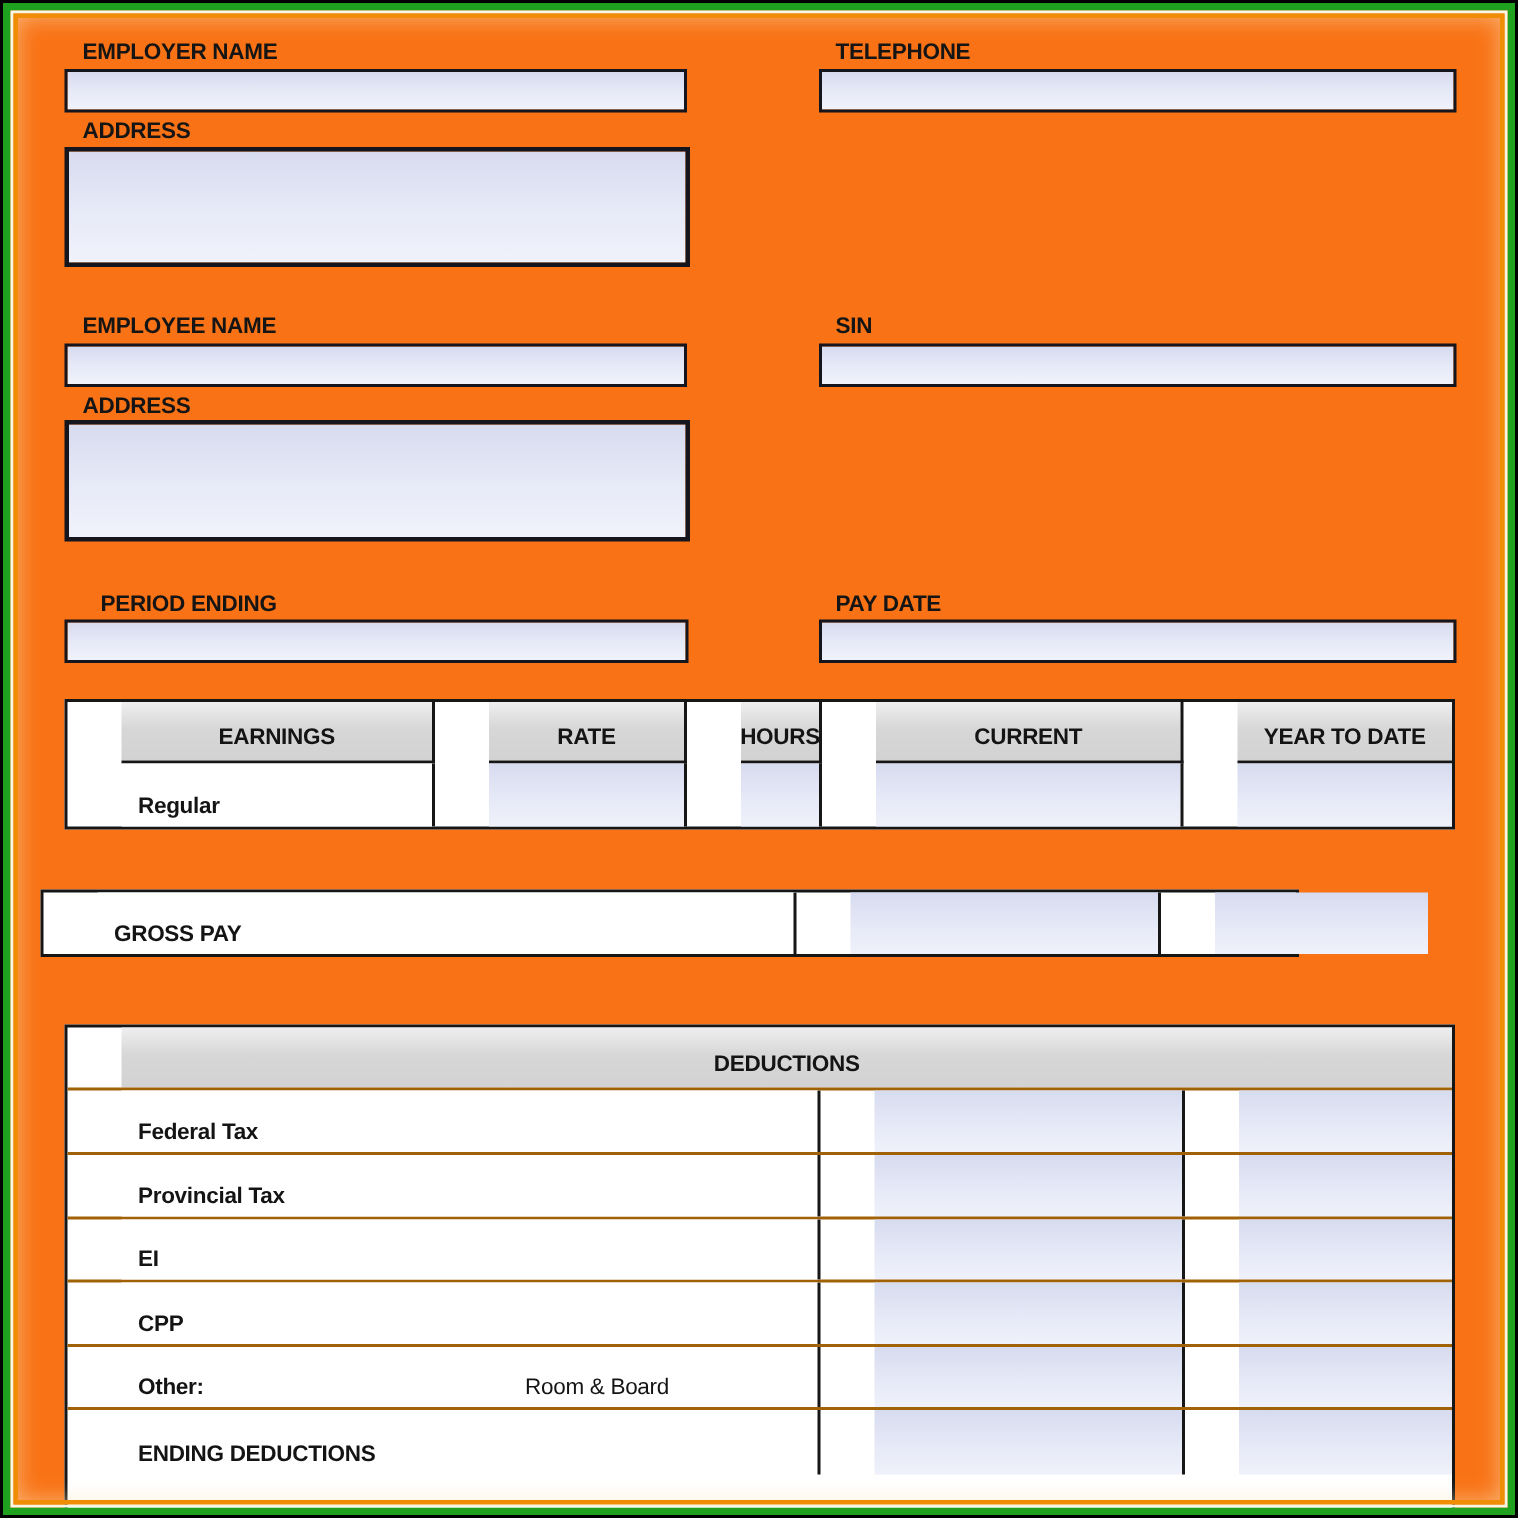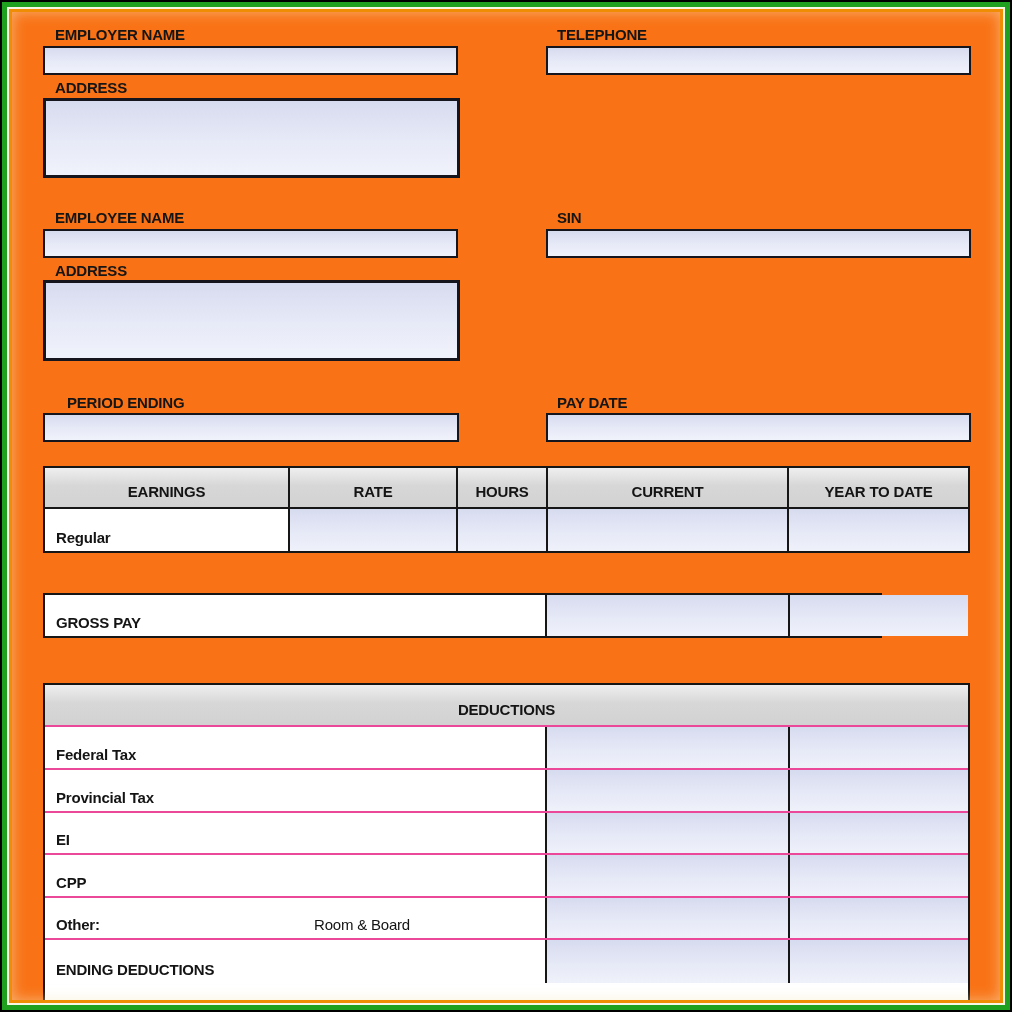--- a/index.html
+++ b/index.html
@@ -22,35 +22,35 @@
   }
   .inp{
     position:absolute;box-sizing:border-box;
     border:2px solid #15151e;
     background:linear-gradient(180deg,var(--field-fill,#d7dbef) 0%,#e7eaf7 55%,#f0f2fb 100%);
   }
   .bigbox{border-width:3px;}
 
   
   .tbl{position:absolute;box-sizing:border-box;border:2px solid #161616;background:#ffffff;}
-  .cell{box-sizing:border-box;display:flex;align-items:flex-end;overflow:hidden;}
+  .cell{box-sizing:border-box;display:flex;align-items:flex-end;overflow:hidden;margin-left:36px;}
   .cell.hdr{
     justify-content:center;padding-bottom:7px;
     background:linear-gradient(180deg,#efefef 0%,var(--header-gray,#d7d7d7) 45%,#d2d2d2 100%);
     font-weight:bold;font-size:15px;letter-spacing:-.2px;
   }
   .cell.lav{background:linear-gradient(180deg,var(--field-fill,#d7dbef) 0%,#e7eaf7 60%,#eff1fa 100%);}
   .cell.lab{padding:0 0 5px 11px;font-weight:bold;font-size:15px;letter-spacing:-.2px;background:#ffffff;position:relative;}
   .br{border-right:2px solid #161616;}
   .bb{border-bottom:2px solid #161616;}
 
   #earnings-table{display:grid;grid-template-columns:245px 168px 90px 241px 179px;grid-template-rows:41px 42px;}
   #gross-pay-row{display:grid;grid-template-columns:502px 243px 178px;grid-template-rows:41px;}
   #deductions-table{display:grid;grid-template-rows:40px 43px 43px 42px 43px 42px 45px;}
-  .ded-row{display:grid;grid-template-columns:502px 243px 178px;border-top:2px solid #ec4899;}
+  .ded-row{display:grid;grid-template-columns:502px 243px 178px;border-top:2px solid #a16207;}
   .ded-note{position:absolute;left:269px;bottom:5px;font-weight:normal;font-size:15px;white-space:nowrap;}
   .ded-title{grid-column:1 / -1;}
 </style>
 </head>
 <body>
 
 <div class="screen">
 
   <div class="f1"></div>
   <div class="f2"></div>
@@ -89,21 +89,21 @@
     <div class="cell hdr br bb">CURRENT</div>
     <div class="cell hdr bb">YEAR TO DATE</div>
 
     <div class="cell lab br">Regular</div>
     <div class="cell lav br"></div>
     <div class="cell lav br"></div>
     <div class="cell lav br"></div>
     <div class="cell lav"></div>
   </div>
 
-  <div id="gross-pay-row" class="tbl" style="left:43px;top:593px;width:839px;height:45px">
+  <div id="gross-pay-row" class="tbl" style="left:27px;top:593px;width:839px;height:45px">
     <div class="cell lab br">GROSS PAY</div>
     <div class="cell lav br"></div>
     <div class="cell lav"></div>
   </div>
 
   <div id="deductions-table" class="tbl" style="left:43px;top:683px;width:927px;height:342px">
     <div class="cell hdr ded-title">DEDUCTIONS</div>
 
     <div class="ded-row">
       <div class="cell lab br">Federal Tax</div>

